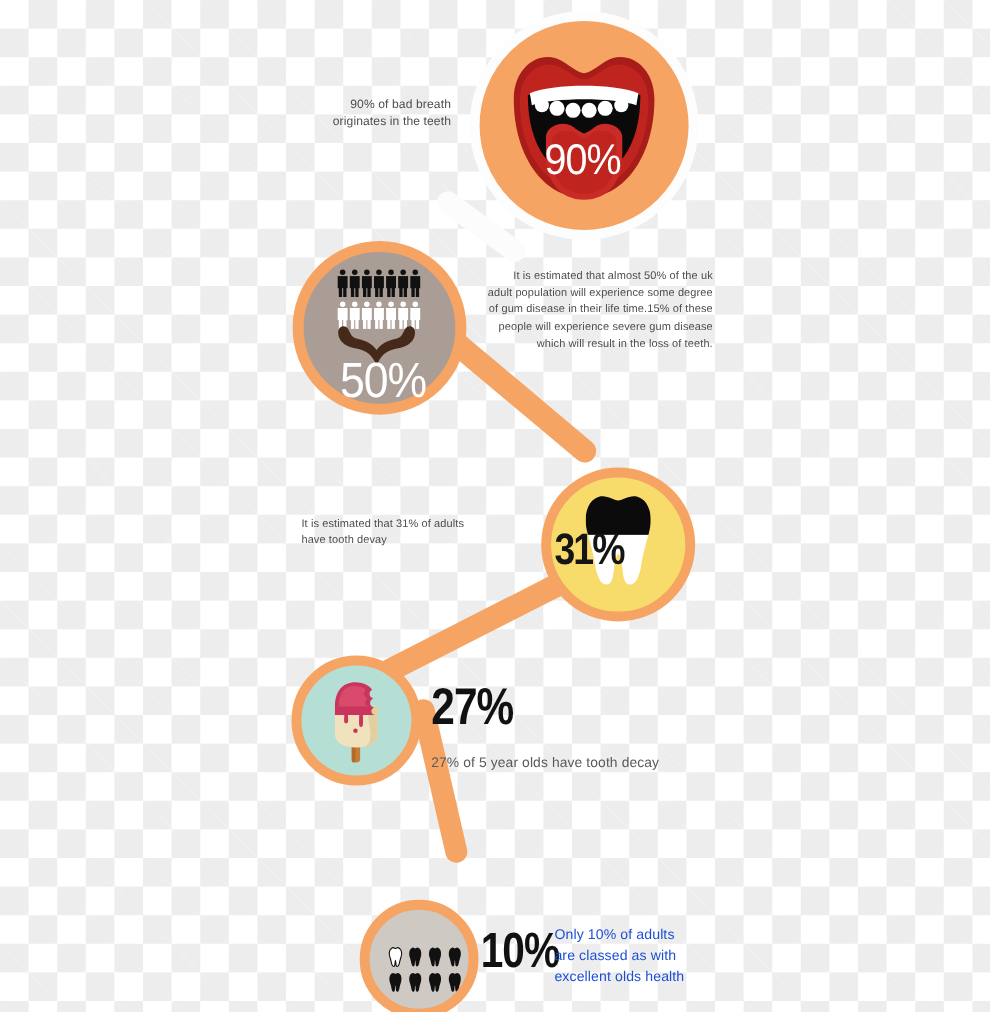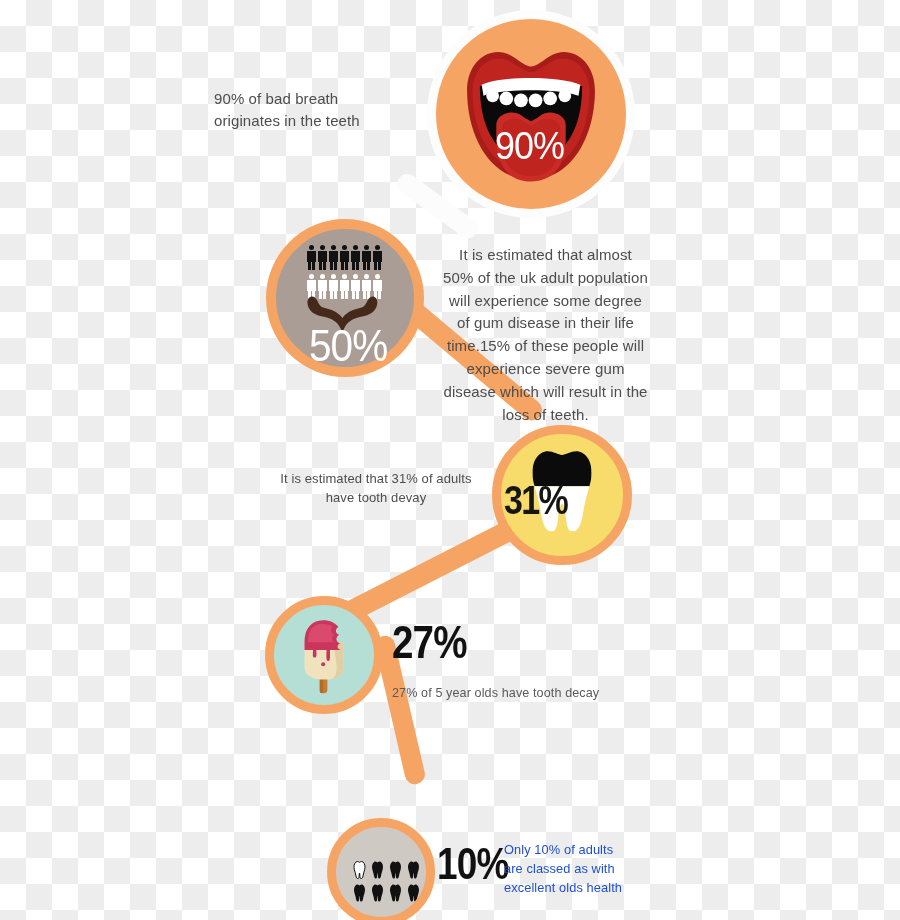--- a/index.html
+++ b/index.html
@@ -88,34 +88,35 @@
   .caption {
     position: absolute;
     z-index: 3;
     color: #4d4d4d;
     line-height: 1.45;
     letter-spacing: .1px;
   }
   #cap-mouth {
     left: 214px; top: 88px;
     width: 196px;
-    font-size: 15px;
+    text-align: right;
+    font-size: 11px;
   }
   #cap-gum {
     left: 443px; top: 244px;
     width: 205px;
-    text-align: center;
-    font-size: 15px;
+    text-align: right;
+    font-size: 10px;
     line-height: 1.52;
   }
   #cap-decay {
     left: 274px; top: 470px;
     width: 204px;
-    text-align: center;
-    font-size: 13px;
+    text-align: left;
+    font-size: 10px;
   }
   #cap-lolly-sub {
     left: 392px; top: 665px;
     width: 280px;
     font-size: 12.6px;
     color: #5a5a5a;
     margin-top: 19px;
   }
   #cap-teeth {
     left: 504px; top: 840px;

